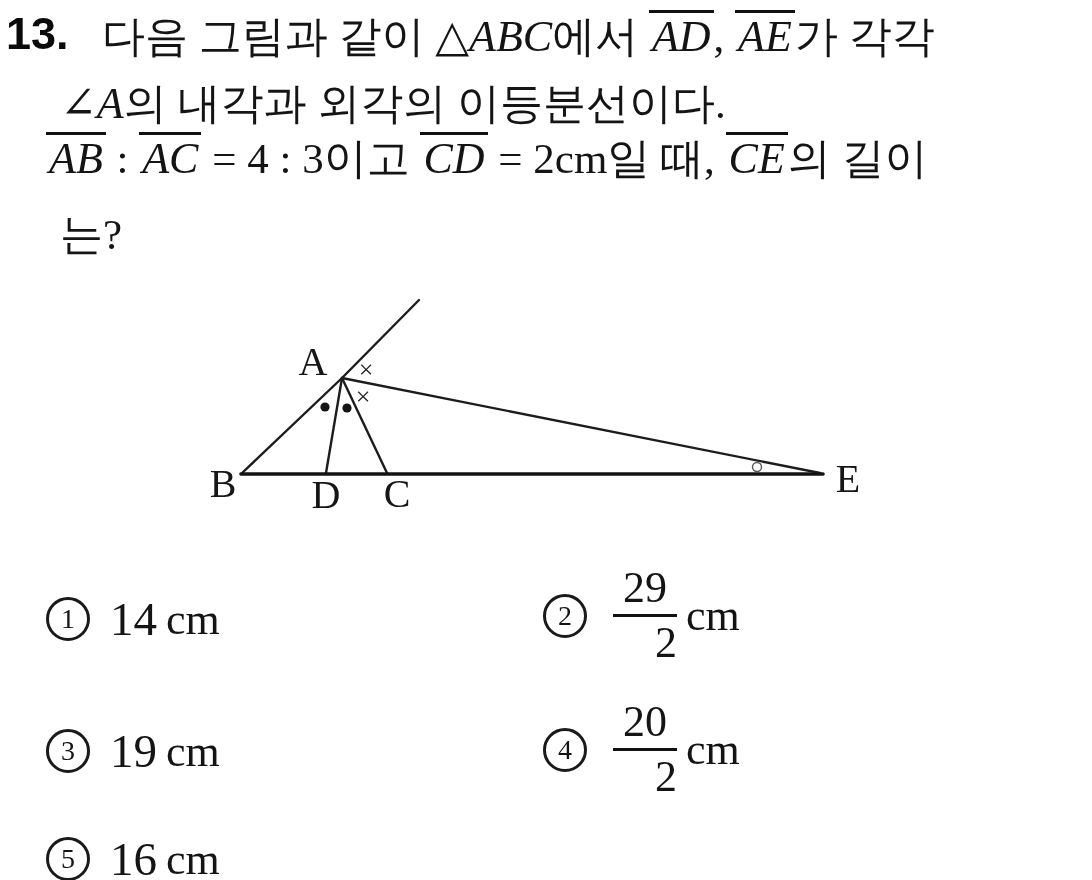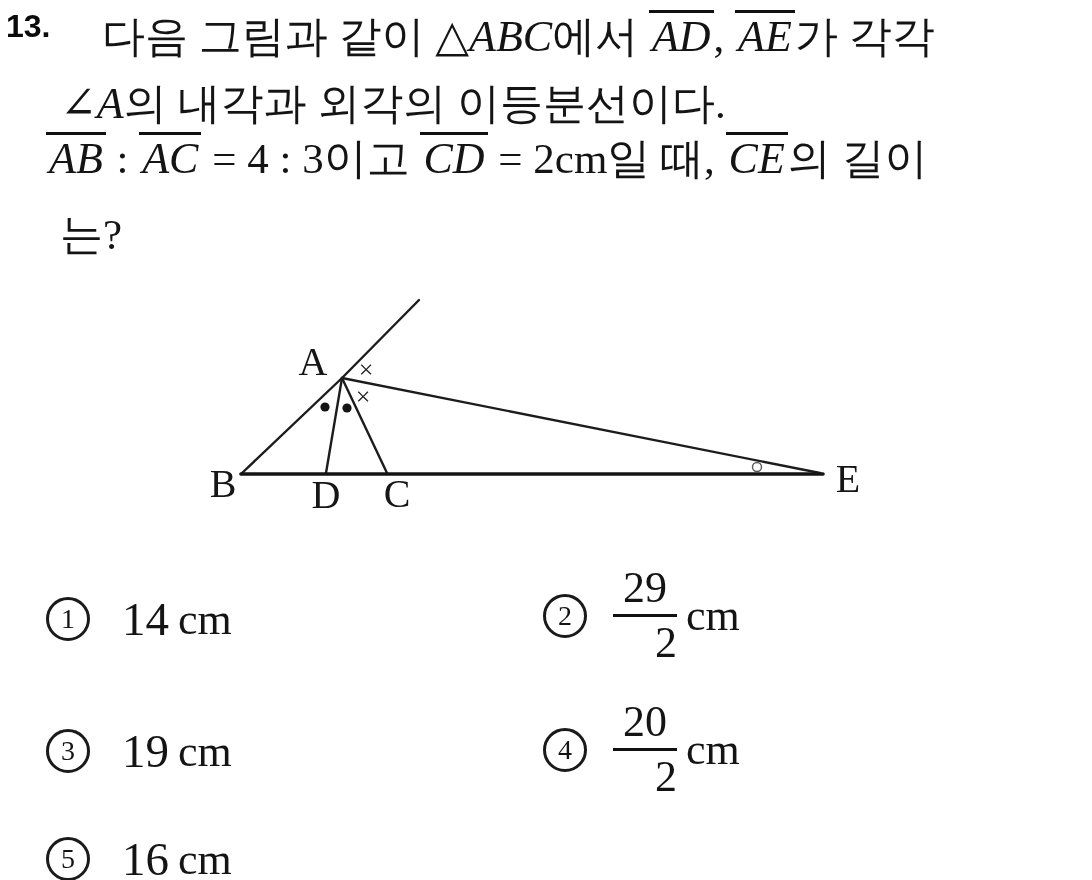--- a/index.html
+++ b/index.html
@@ -7,21 +7,21 @@
     width:1092px;height:880px;background:#ffffff;color:#111;
     font-family:"Liberation Serif","DejaVu Serif",serif;
     overflow:hidden;position:relative;
   }
   .page{position:absolute;inset:0;}
 
   
   .qnum{
     position:absolute;left:6px;top:8px;
     font-family:"Liberation Sans","DejaVu Sans",sans-serif;
-    font-weight:700;font-size:32px;color:#0a0a0a;
+    font-weight:700;font-size:45px;color:#0a0a0a;
   }
   .qline{
     position:absolute;white-space:pre;font-size:43px;line-height:1.18;color:#141414;
   }
   .l1{left:102px;top:10px;}
   .l2{left:60px;top:78px;}
   .l3{left:46px;top:132px;}
   .l4{left:60px;top:210px;}
   .ko{font-size:43px;}
   .mi{font-style:italic;font-size:44px;}
@@ -42,21 +42,21 @@
   .amark{stroke:#5a5a5a;stroke-width:1.4;fill:none;}
 
   
   .choice{position:absolute;display:flex;align-items:center;}
   .cnum{
     box-sizing:border-box;flex:0 0 auto;width:44px;height:44px;
     border:3px solid #1a1a1a;border-radius:50%;
     display:flex;align-items:center;justify-content:center;
     font-size:28px;color:#141414;
   }
-  .val{font-size:47px;margin-left:32px;color:#141414;}
+  .val{font-size:47px;margin-left:20px;color:#141414;}
   .unit{font-size:44px;margin-left:9px;color:#141414;}
   .frac{
     display:inline-flex;flex-direction:column;align-items:flex-end;
     margin-left:26px;font-size:44px;line-height:1.05;color:#141414;
   }
   .fnum{padding:0 10px 3px 10px;border-bottom:3.5px solid #111;}
   .fden{padding-top:3px;}
 </style>
 </head>
 <body>

